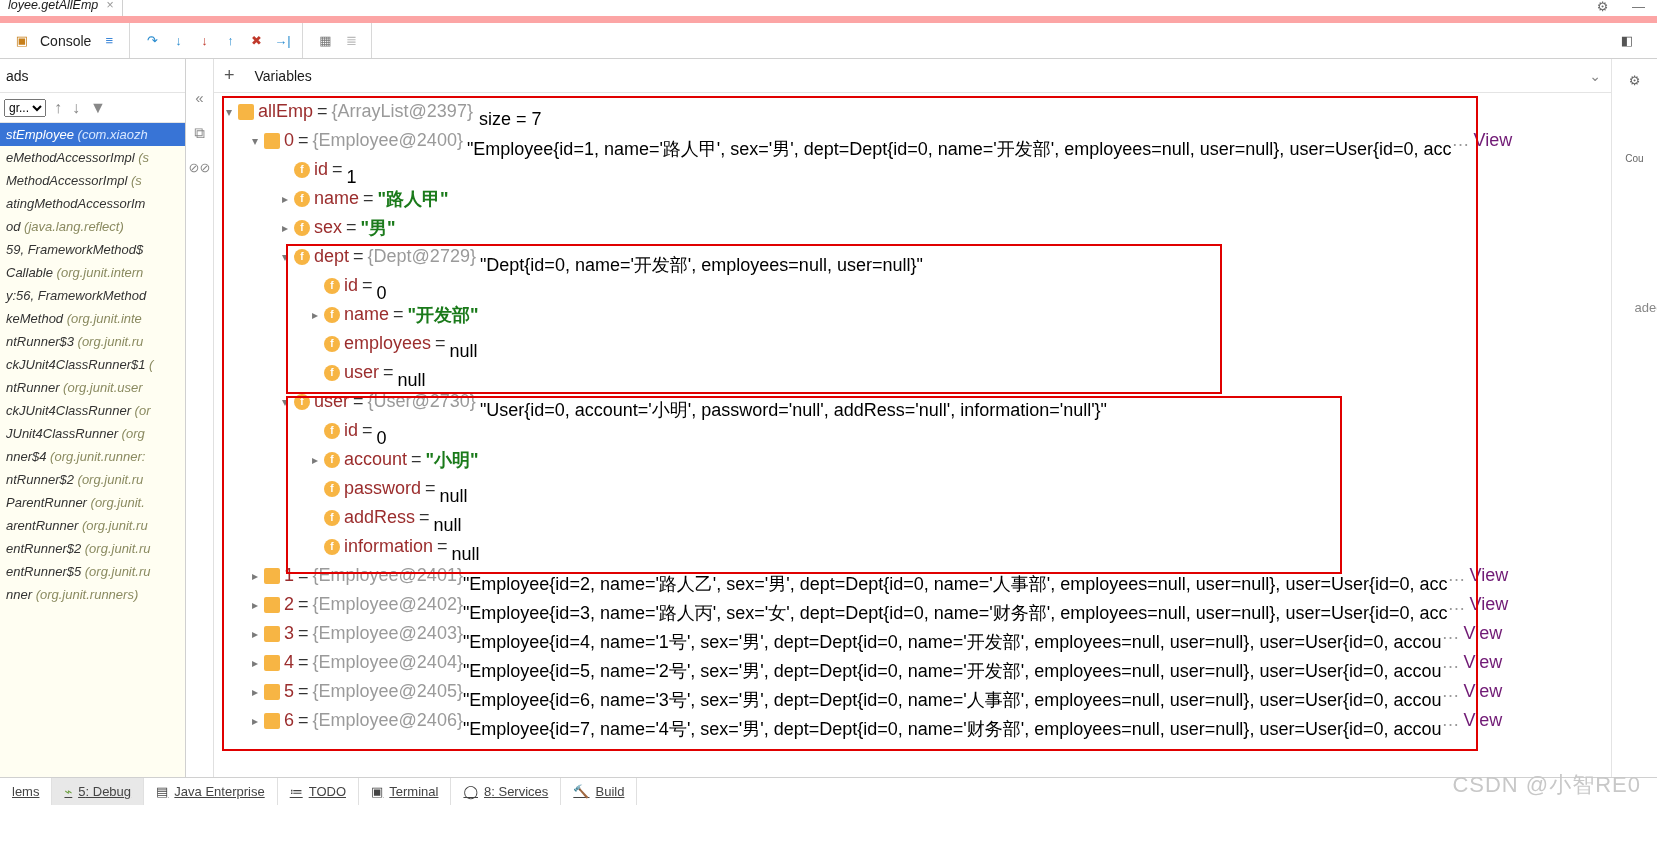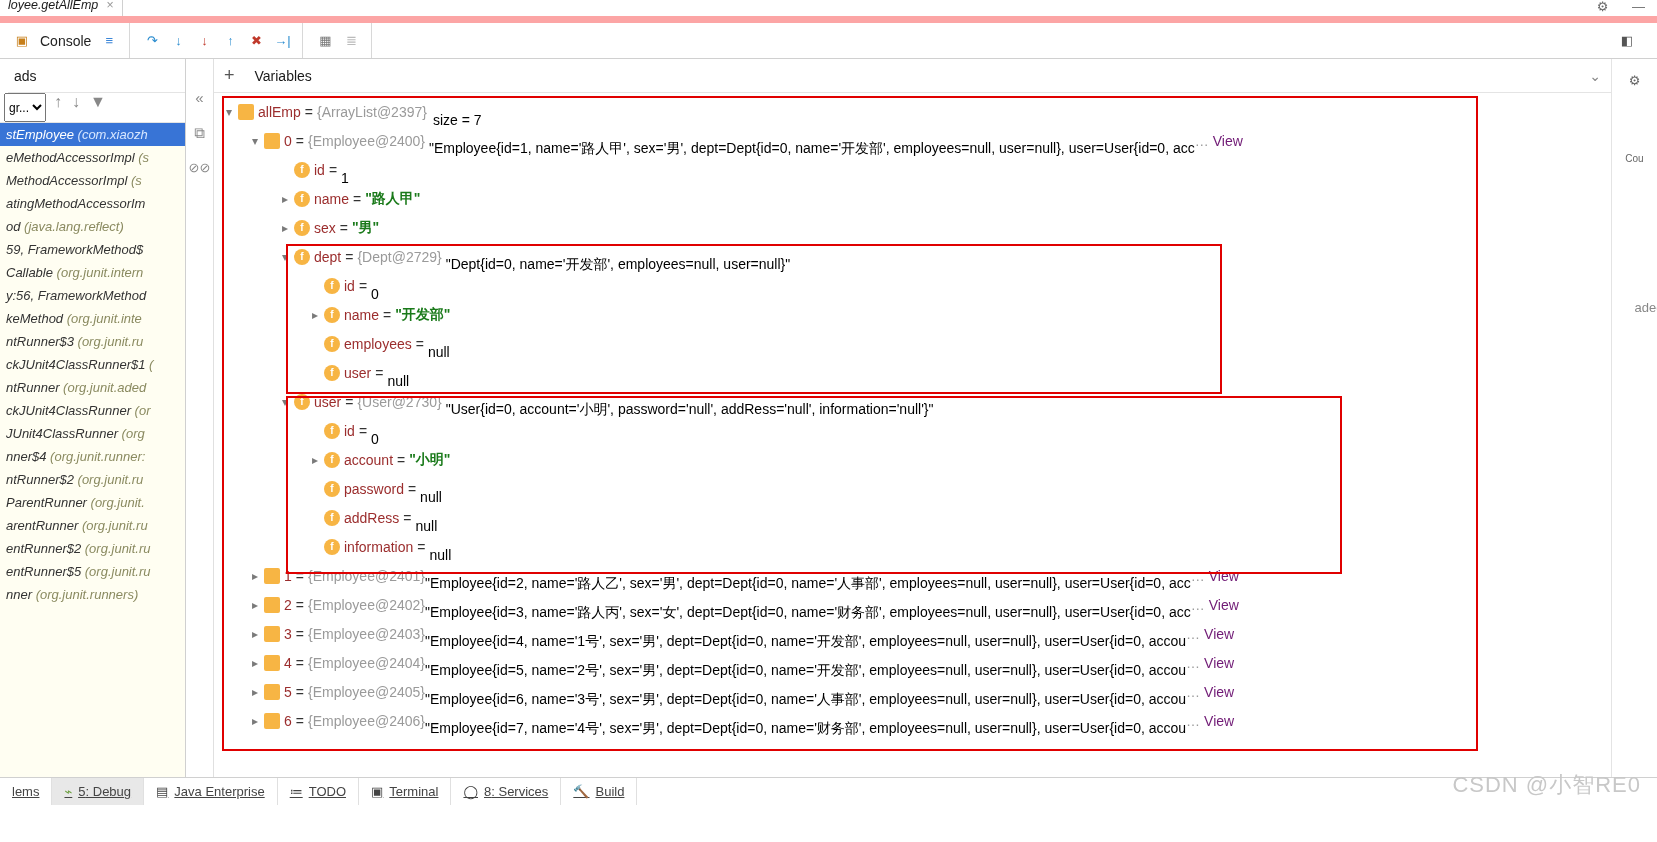--- a/index.html
+++ b/index.html
@@ -8,38 +8,38 @@
   .editor-tab { display: flex; align-items: center; height: 22px; padding: 0 8px; font-style: italic; font-size: 12.5px; background: #fff; border-right: 1px solid #d0d0d0; }
   .settings-right { margin-left: auto; padding: 2px 12px; color: #6a6a6a; }
   .gear { display:inline-block; }
   .toolbar { height: 36px; display: flex; align-items: center; border-bottom: 1px solid #d0d0d0; padding-left: 2px; gap: 2px; }
   .toolbar .tgrp { display: flex; align-items: center; gap: 10px; padding: 0 12px; border-right: 1px solid #d8d8d8; height: 100%; }
   .toolbar .tgrp:last-child { border-right: none; margin-left: auto; padding-right: 22px; }
   .console-label { font-size: 14px; color: #222; }
   .ticon { display:inline-flex; width:16px; height:16px; align-items:center; justify-content:center; }
   .main-row { display: flex; height: 718px; }
   .threads-col { width: 186px; border-right: 1px solid #d0d0d0; display: flex; flex-direction: column; }
-  .threads-head { height: 34px; display: flex; align-items: center; padding: 0 6px; font-size: 14px; border-bottom: 1px solid #e4e4e4; margin-left: 8px; }
-  .frames-ctl { height: 30px; display:flex; gap:6px; padding: 0 4px; border-bottom: 1px solid #e4e4e4; }
+  .threads-head { height: 34px; display: flex; align-items: center; padding: 0 6px; font-size: 14px; border-bottom: 1px solid #e4e4e4; }
+  .frames-ctl { height: 30px; display:flex; align-items:center; gap:6px; padding: 0 4px; border-bottom: 1px solid #e4e4e4; }
   .frames-ctl select { font-size:12px; width: 42px; }
   .frames-ctl .fb { color:#888; font-size:16px; padding:0 2px; }
   .frames-list { overflow: hidden; font-size: 13px; background: #fffef2; flex: 1; position:relative; }
   .frame { white-space: nowrap; padding: 4px 6px; color:#333; font-style: italic; }
   .frame.sel { background: #3874d6; color: #fff; }
   .frame .pkg { color: #8a8a60; font-style: italic; }
   .frame.sel .pkg { color: #d7e7ff; }
   .side-gutter { width: 28px; border-right: 1px solid #e0e0e0; display:flex; flex-direction:column; align-items:center; gap:18px; padding-top:30px; color:#888; position:relative; }
   .side-gutter .sg { font-size:15px; }
   .vars-col { flex: 1; display:flex; flex-direction:column; position:relative; }
   .vars-head { height: 34px; display:flex; align-items:center; padding: 0 10px; font-size:14px; border-bottom:1px solid #e4e4e4; gap:14px; }
   .vars-head .plus { font-size:18px; color:#555; margin-right: 6px; }
   .vars-body { flex:1; padding: 4px 6px; overflow:hidden; position:relative; }
   .right-rail { width: 46px; border-left: 1px solid #e4e4e4; display:flex; flex-direction:column; align-items:center; gap:22px; padding-top:14px; color:#666; font-size:13px; }
   .right-rail .rr { writing-mode: horizontal-tb; font-size:10px;margin-top:43px; }
-  .tree { font-family: "Segoe UI", Arial, sans-serif; font-size: 14px; }
+  .tree { font-family: "Segoe UI", Arial, sans-serif; font-size: 18px; }
   .node { display:flex; align-items:center; height:29px; white-space:nowrap; }
   .tw { width:18px; text-align:center; color:#7a7a7a; font-size:12px; cursor:default; }
   .tw.open::before { content:"▾"; }
   .tw.closed::before { content:"▸"; }
   .tw.none::before { content:""; }
   .ico { width:18px; height:18px; display:inline-flex; align-items:center; justify-content:center; margin-right:4px; }
   .ico.e { width:16px; height:16px; background:#f7b544; border-radius:2px; }
   .ico.f { width:16px; height:16px; background:#f7b544; border-radius:50%; font-size:10px; color:#fff; font-weight:bold; }
   .ico.f::after { content:"f"; }
   .key { color:#9b2d2d; }
@@ -114,21 +114,21 @@
         <div class="frame"><span>eMethodAccessorImpl </span><span class="pkg">(s</span></div>
         <div class="frame"><span>MethodAccessorImpl </span><span class="pkg">(s</span></div>
         <div class="frame"><span>atingMethodAccessorIm </span><span class="pkg"></span></div>
         <div class="frame"><span>od </span><span class="pkg">(java.lang.reflect)</span></div>
         <div class="frame"><span>59, FrameworkMethod$ </span><span class="pkg"></span></div>
         <div class="frame"><span>Callable </span><span class="pkg">(org.junit.intern</span></div>
         <div class="frame"><span>y:56, FrameworkMethod </span><span class="pkg"></span></div>
         <div class="frame"><span>keMethod </span><span class="pkg">(org.junit.inte</span></div>
         <div class="frame"><span>ntRunner$3 </span><span class="pkg">(org.junit.ru</span></div>
         <div class="frame"><span>ckJUnit4ClassRunner$1 </span><span class="pkg">(</span></div>
-        <div class="frame"><span>ntRunner </span><span class="pkg">(org.junit.aded</span></div>
+        <div class="frame"><span>ntRunner </span><span class="pkg">(org.junit.user</span></div>
         <div class="frame"><span>ckJUnit4ClassRunner </span><span class="pkg">(or</span></div>
         <div class="frame"><span>JUnit4ClassRunner </span><span class="pkg">(org</span></div>
         <div class="frame"><span>nner$4 </span><span class="pkg">(org.junit.runner:</span></div>
         <div class="frame"><span>ntRunner$2 </span><span class="pkg">(org.junit.ru</span></div>
         <div class="frame"><span>ParentRunner </span><span class="pkg">(org.junit.</span></div>
         <div class="frame"><span>arentRunner </span><span class="pkg">(org.junit.ru</span></div>
         <div class="frame"><span>entRunner$2 </span><span class="pkg">(org.junit.ru</span></div>
         <div class="frame"><span>entRunner$5 </span><span class="pkg">(org.junit.ru</span></div>
         <div class="frame"><span>nner </span><span class="pkg">(org.junit.runners)</span></div>
       </div>

